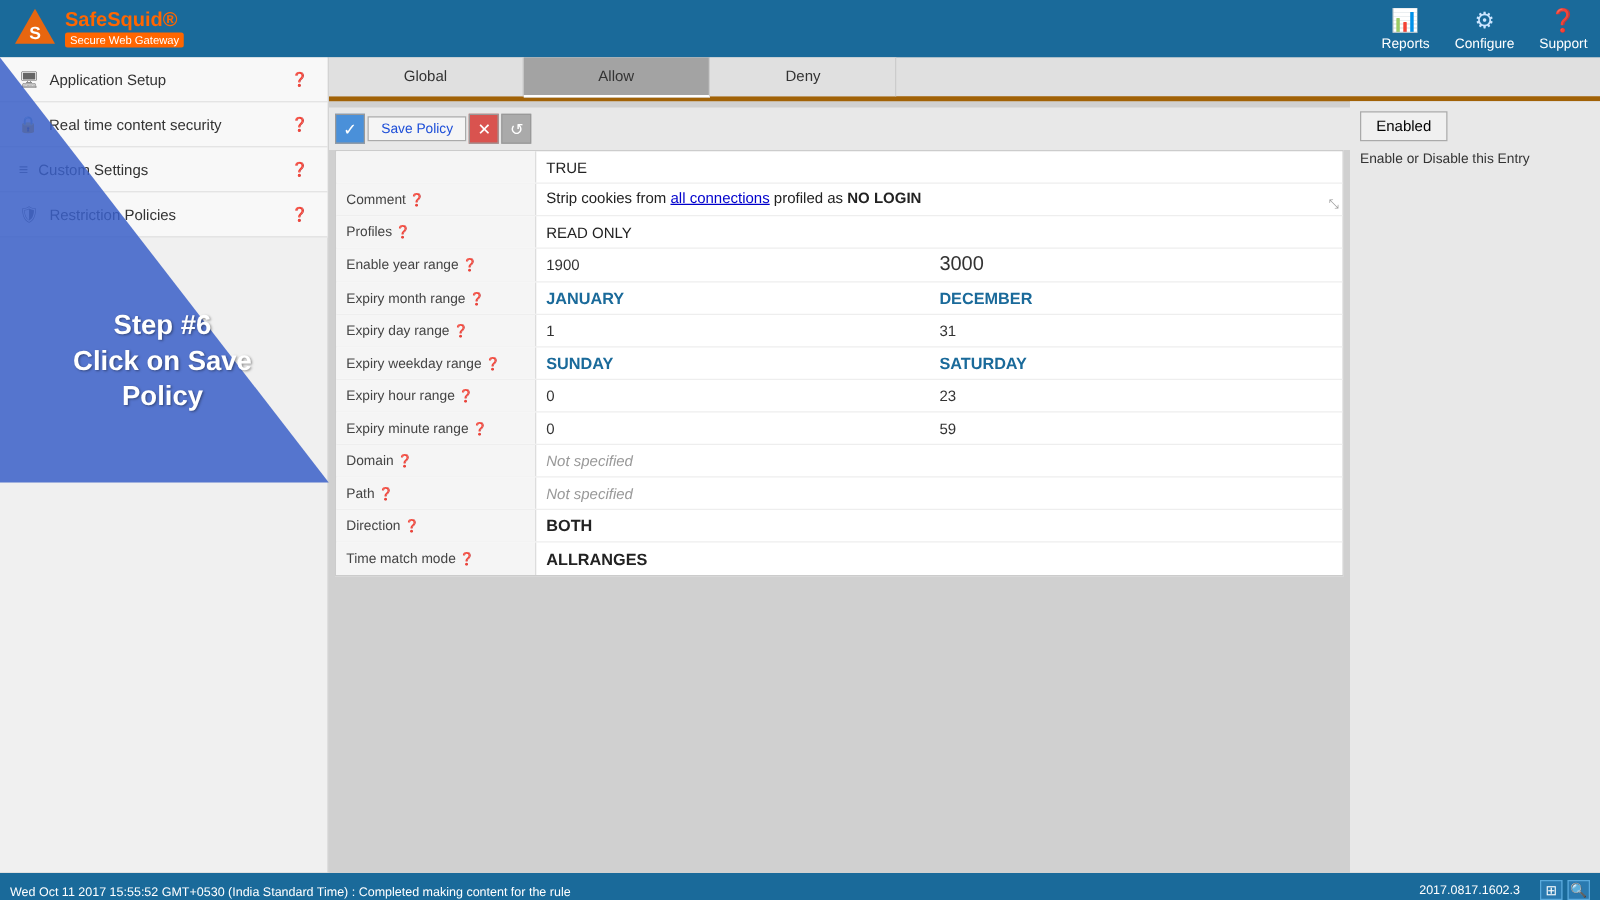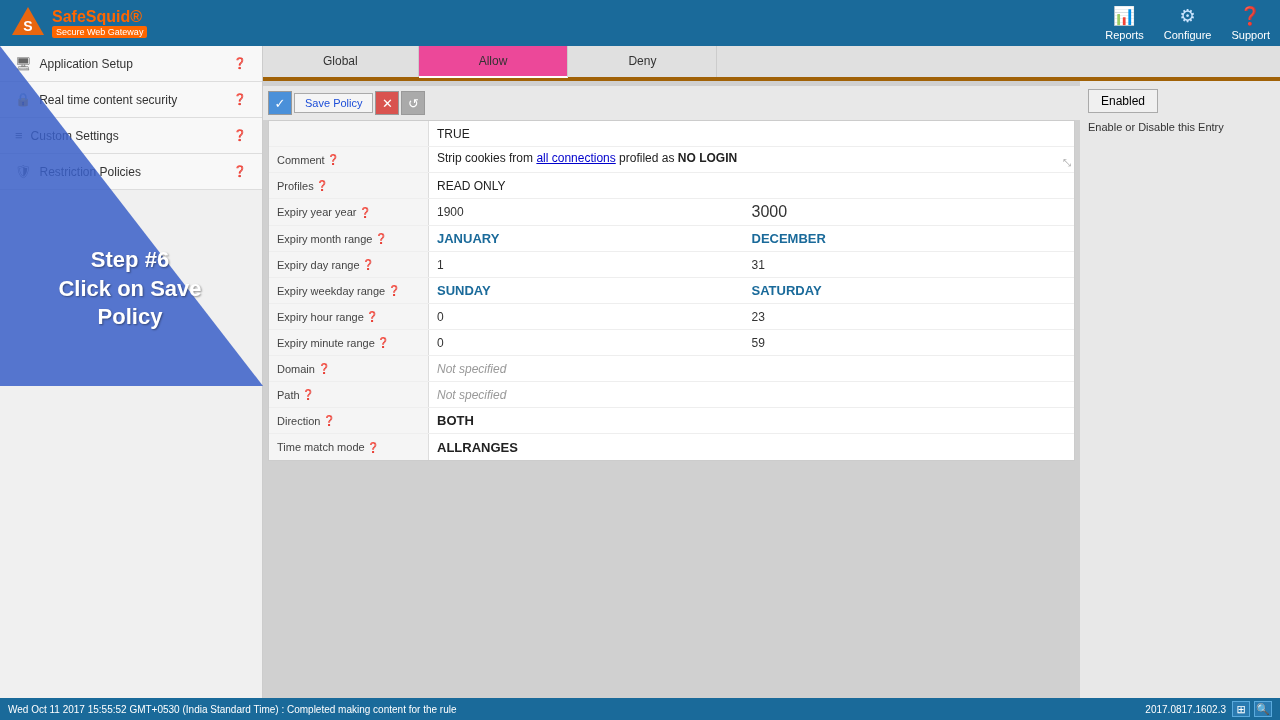--- a/index.html
+++ b/index.html
@@ -126,21 +126,21 @@
     }
     .tab {
       padding: 8px 60px;
       cursor: pointer;
       font-size: 12px;
       color: #333;
       border-right: 1px solid #ccc;
       background: #e0e0e0;
     }
     .tab.active {
-      background: #ec4899;
+      background: #a3a3a3;
       border-bottom: 2px solid white;
       margin-bottom: -1px;
     }
 
     
     .policy-toolbar {
       display: flex;
       align-items: center;
       padding: 5px 5px;
       background: #e8e8e8;
@@ -256,33 +256,33 @@
     .right-panel-text {
       font-size: 11px;
       color: #333;
     }
 
     
     .status-bar {
       height: 22px;
       background: #1a6a9a;
       display: flex;
-      align-items: center;
+      align-items: flex-end;
       justify-content: space-between;
       padding: 0 8px;
       color: white;
       font-size: 10px;
       position: fixed;
       bottom: 0;
       width: 1280px;
     }
     .status-bar-right {
       display: flex;
       align-items: center;
-      gap: 6px;
+      gap: 16px;
     }
     .status-icons {
       display: flex;
       gap: 4px;
     }
     .status-icon {
       width: 18px;
       height: 16px;
       background: #2a7ab0;
       border: 1px solid #5aaadd;
@@ -410,21 +410,21 @@
           <div class="form-row">
             <div class="form-label">
               <span>Profiles</span>
               <span class="help-q">❓</span>
             </div>
             <div class="form-value">READ ONLY</div>
           </div>
 
           <div class="form-row">
             <div class="form-label">
-              <span>Expiry year year</span>
+              <span>Enable year range</span>
               <span class="help-q">❓</span>
             </div>
             <div class="form-value two-col">
               <span class="col-left" style="color:#333;font-weight:normal;font-size:12px">1900</span>
               <span class="col-right" style="color:#333;font-weight:normal;font-size:16px">3000</span>
             </div>
           </div>
 
           <div class="form-row">
             <div class="form-label">

